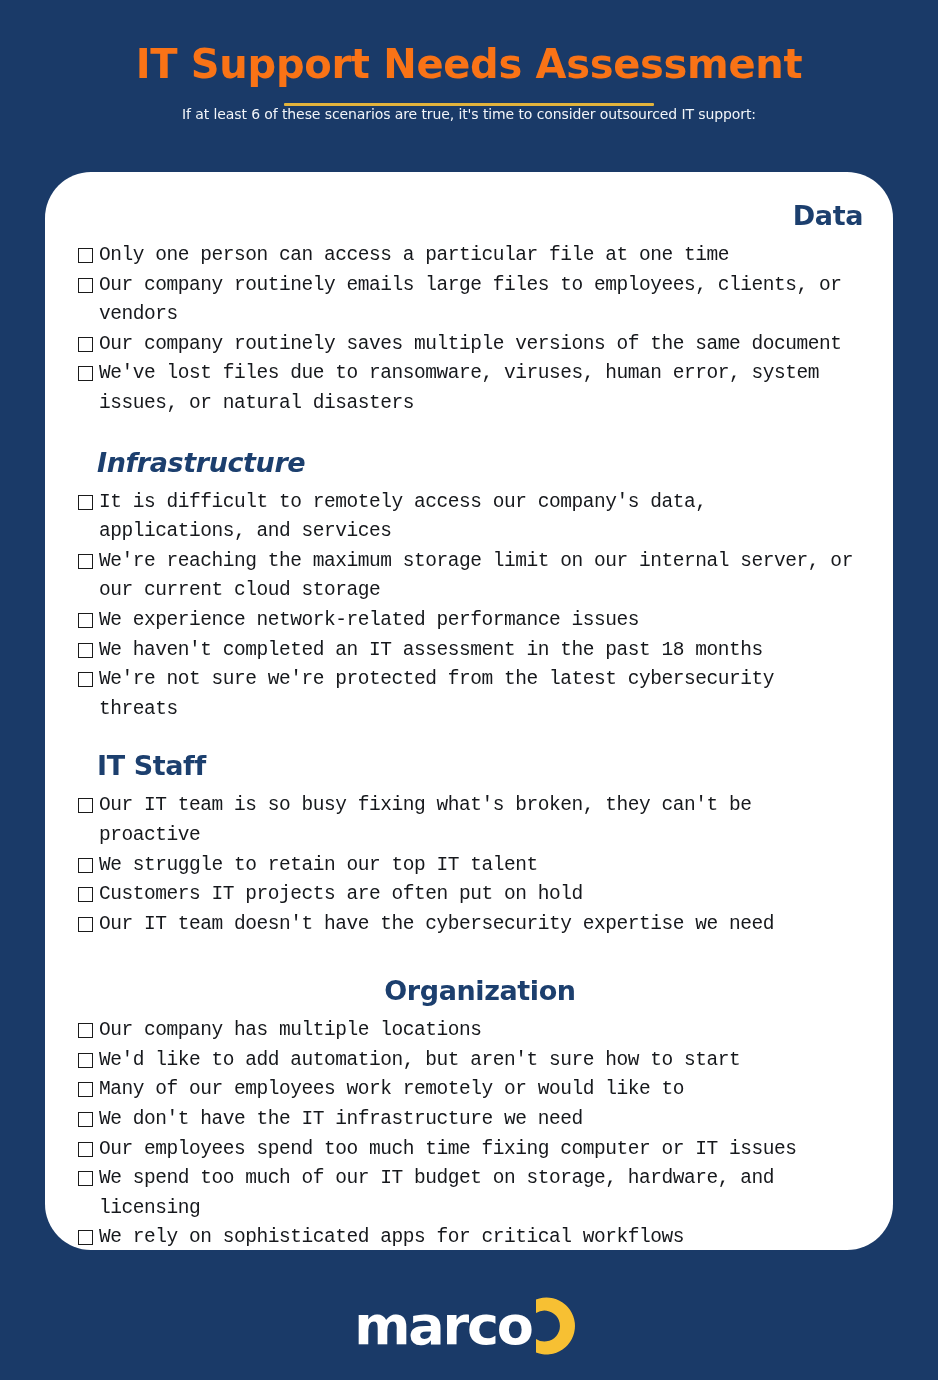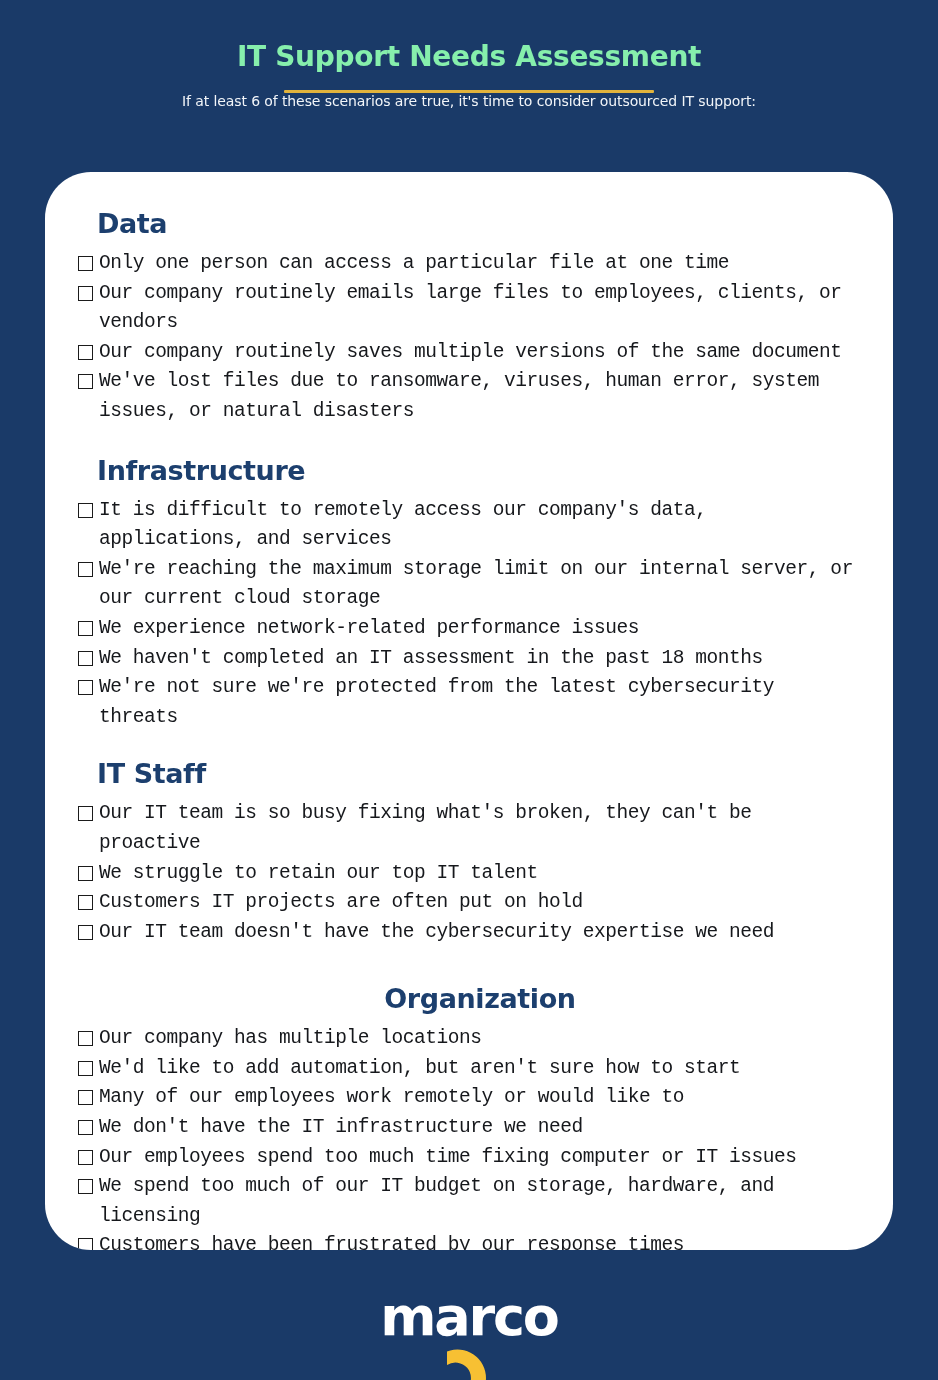--- a/index.html
+++ b/index.html
@@ -20,24 +20,24 @@
   }
 
   
   .header {
     padding-top: 42px;
     text-align: center;
   }
 
   .header-title {
     font-family: "DejaVu Sans", sans-serif;
-    font-size: 28px;
+    font-size: 40px;
     font-weight: 700;
     letter-spacing: -0.3px;
-    color: #86efac;
+    color: #f97316;
     line-height: 1.1;
   }
 
   .header-rule {
     width: 370px;
     height: 3px;
     background: #e2b33c;
     margin: 17px auto 0 auto;
     border-radius: 1px;
   }
@@ -67,22 +67,22 @@
 
   .section-heading {
     font-family: "DejaVu Sans", sans-serif;
     font-size: 27px;
     font-weight: 700;
     color: #1c3f6e;
     letter-spacing: -0.4px;
     margin-left: 22px;
   }
 
-  .section-0 .section-heading { margin-top: 12px; }
-  .section-1 .section-heading { margin-top: 28px; }
+  .section-0 .section-heading { margin-top: 4px; text-align: right; }
+  .section-1 .section-heading { margin-top: 28px; font-style: italic; }
   .section-2 .section-heading { margin-top: 26px; }
   .section-3 .section-heading { margin-top: 36px; text-align: center; }
 
   .items { margin-top: 10px; }
 
   .item {
     display: flex;
     align-items: flex-start;
     color: #16181c;
     font-family: Liberation Mono, monospace;
@@ -114,21 +114,20 @@
     display: flex;
     align-items: center;
     justify-content: center;
   }
 
   .logo {
     position: relative;
     display: flex;
     align-items: center;
     height: 72px;
-    flex-direction: column;
   }
 
   .logo-word {
     font-family: "DejaVu Sans", sans-serif;
     font-size: 54px;
     font-weight: 700;
     color: #ffffff;
     letter-spacing: -2.2px;
     line-height: 1;
     position: relative;
@@ -242,20 +241,24 @@
             <span class="checkbox"></span>
             <span class="item-label">We don't have the IT infrastructure we need</span>
           </div>
           <div class="item">
             <span class="checkbox"></span>
             <span class="item-label">Our employees spend too much time fixing computer or IT issues</span>
           </div>
           <div class="item">
             <span class="checkbox"></span>
             <span class="item-label">We spend too much of our IT budget on storage, hardware, and licensing</span>
+          </div>
+          <div class="item">
+            <span class="checkbox"></span>
+            <span class="item-label">We rely on sophisticated apps for critical workflows</span>
           </div>
           <div class="item">
             <span class="checkbox"></span>
             <span class="item-label">Customers have been frustrated by our response times</span>
           </div>
         </div>
       </div>
     </div>
 
   <div class="footer">

